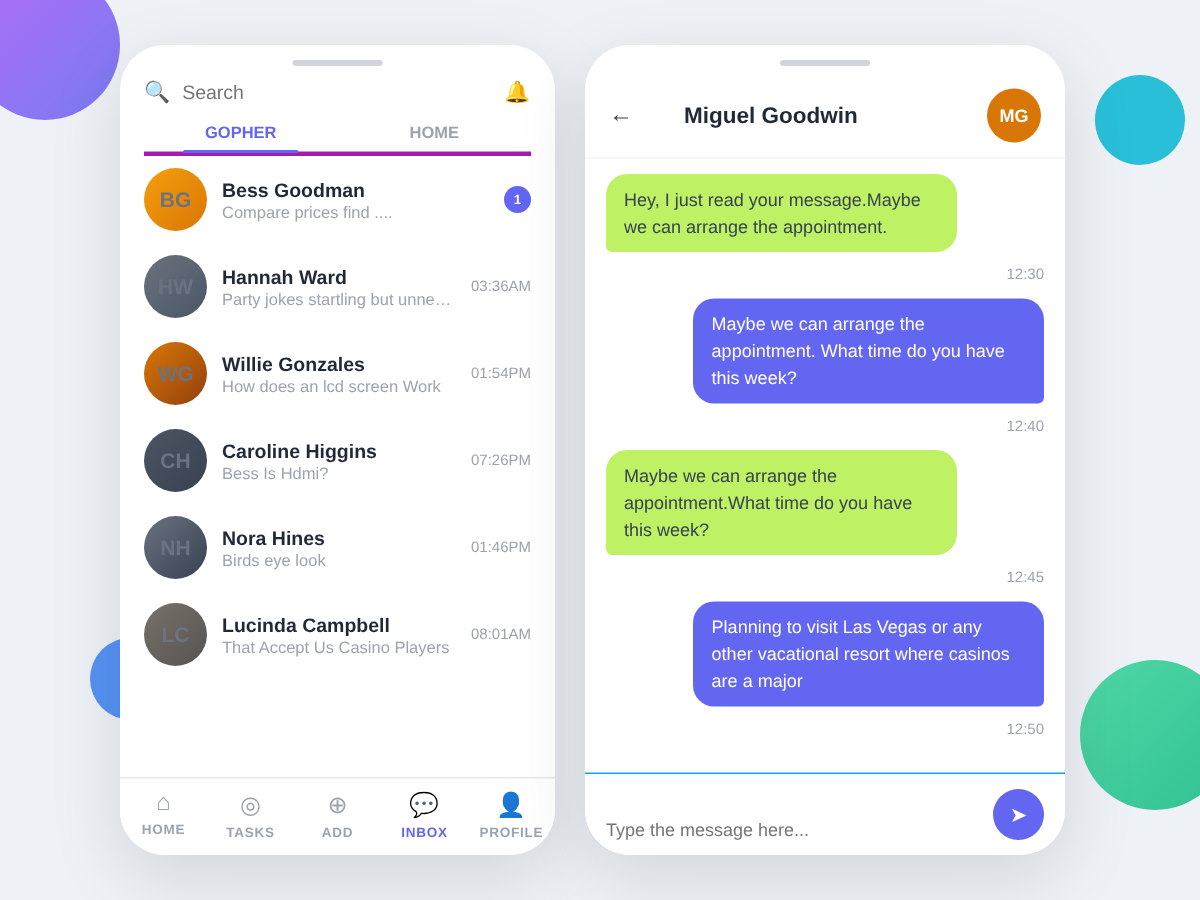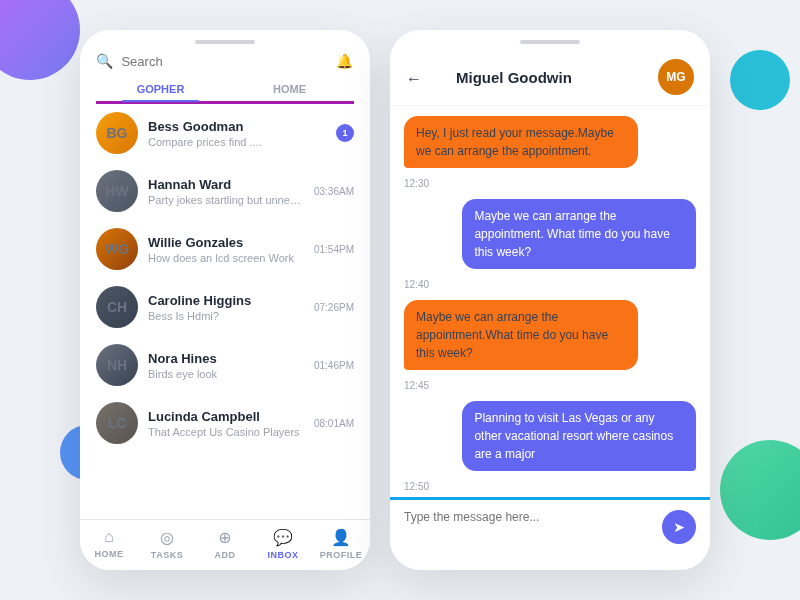--- a/index.html
+++ b/index.html
@@ -262,47 +262,47 @@
       flex-direction: column;
       gap: 6px;
     }
     .chat-msg {
       max-width: 80%;
       font-size: 12px;
       line-height: 1.5;
     }
     .chat-msg.received {
       align-self: flex-start;
-      background: #f97316;
+      background: #bef264;
       color: #374151;
       padding: 8px 12px;
       border-radius: 14px 14px 14px 4px;
     }
     .chat-msg.sent {
       align-self: flex-end;
       background: #6366f1;
       color: #fff;
       padding: 8px 12px;
       border-radius: 14px 14px 4px 14px;
     }
     .chat-time {
       font-size: 10px;
       color: #9ca3af;
-      text-align: left;
+      text-align: right;
       margin: 4px 0;
     }
 
     
     .chat-input-bar {
       position: absolute;
-      bottom: 16px; left: 0; right: 0;
+      bottom: 0; left: 0; right: 0;
       padding: 10px 14px;
-      border-top: 3px solid #0ea5e9;
-      display: flex;
-      align-items: flex-start;
+      border-top: 1px solid #0ea5e9;
+      display: flex;
+      align-items: flex-end;
       background: #fff;
       gap: 8px;
     }
     .chat-input {
       flex: 1;
       border: none;
       outline: none;
       font-size: 12px;
       color: #9ca3af;
       background: transparent;

